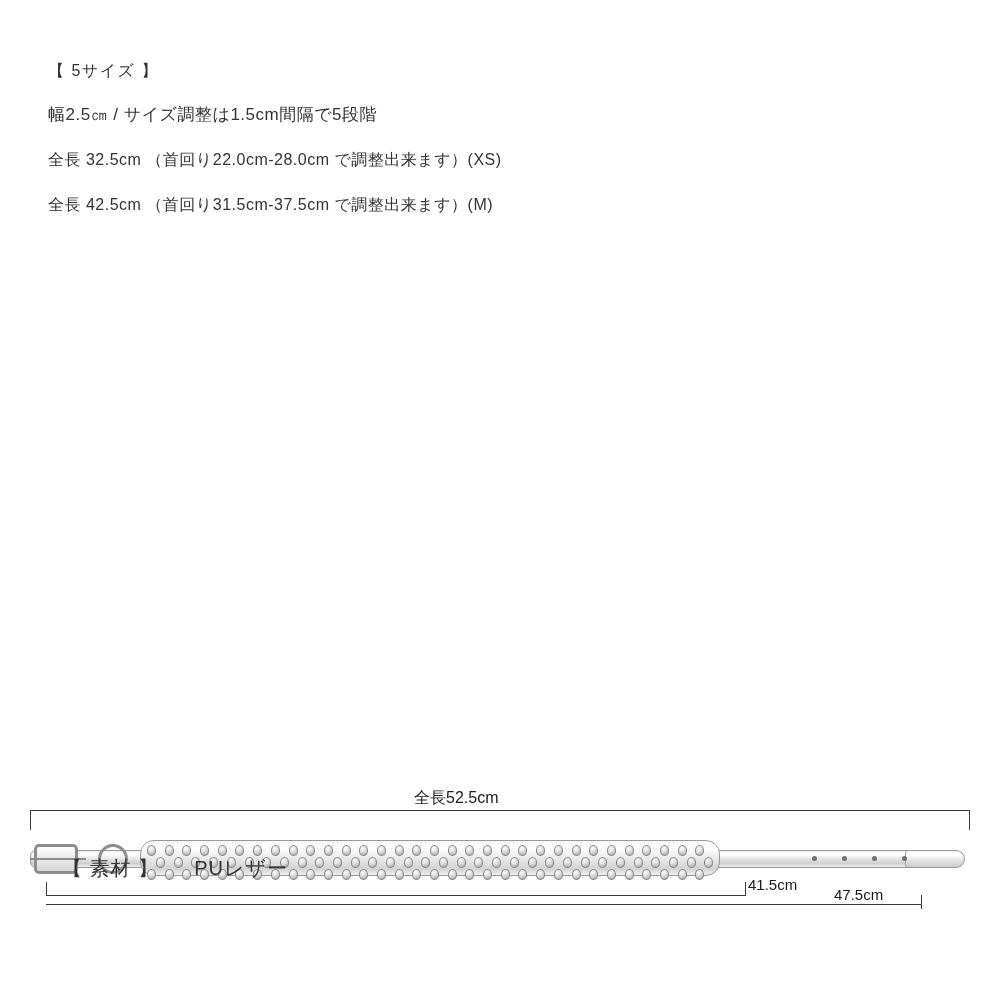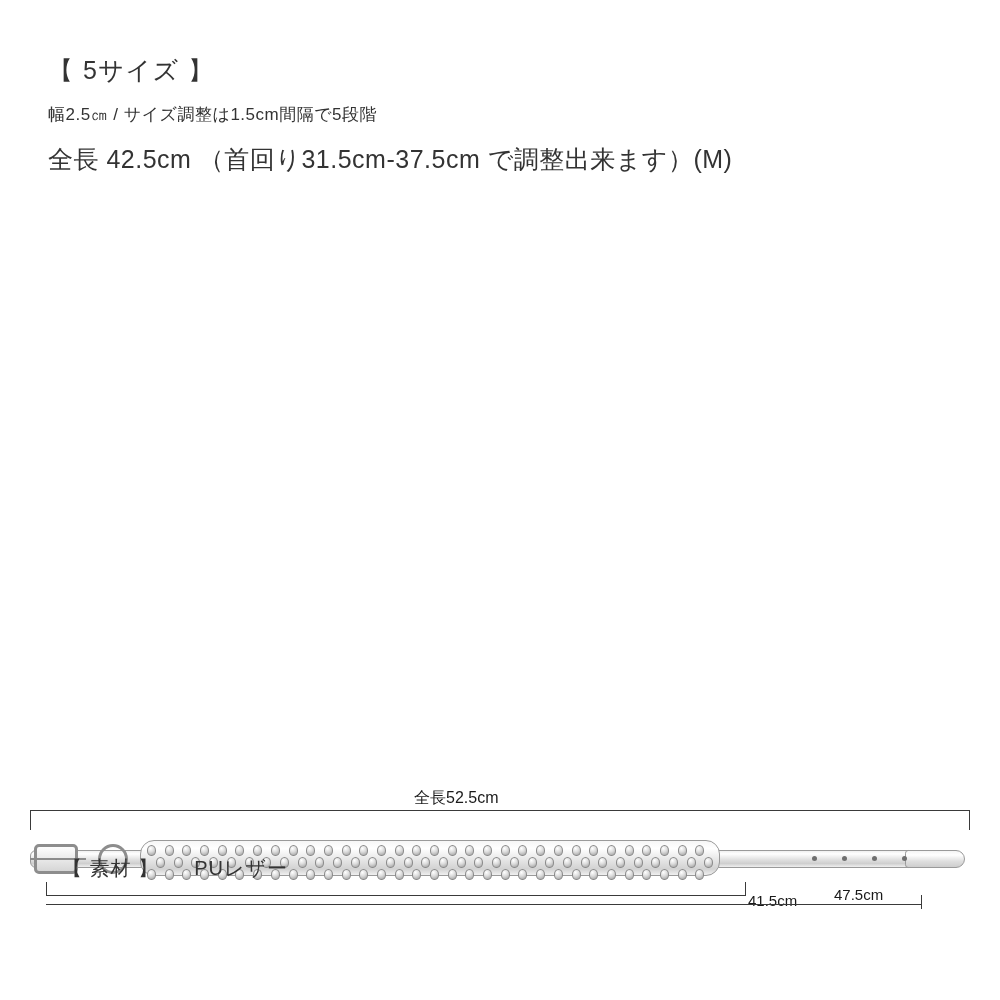--- a/index.html
+++ b/index.html
@@ -15,21 +15,21 @@
     color: #2b2b2b;
     overflow: hidden;
   }
   .spec-block {
     position: absolute;
     left: 48px;
     top: 48px;
     width: 900px;
   }
   .spec-line {
-    font-size: 25px;
+    font-size: 16px;
     line-height: 45px;
     letter-spacing: 0.5px;
     white-space: nowrap;
     color: #333333;
   }
   .spec-line.heading {
     letter-spacing: 1.5px;
   }
   .spec-line.small {
     font-size: 17px;
@@ -135,20 +135,21 @@
     color: #333333;
     white-space: nowrap;
   }
 </style>
 </head>
 <body>
 
 <div class="spec-block">
   <div class="spec-line heading">【 5サイズ 】</div>
   <div class="spec-line small">幅2.5㎝ / サイズ調整は1.5cm間隔で5段階</div>
+  <div class="spec-line">全長 32.5cm （首回り22.0cm-28.0cm で調整出来ます）(XS)</div>
   <div class="spec-line">全長 42.5cm （首回り31.5cm-37.5cm で調整出来ます）(M)</div>
 </div>
 
 <div class="diagram" style="top:390px;height:150px;">
 
   <div class="dim-label big" style="left:414px; top:398px;">全長52.5cm</div>
 
   <div class="hline" style="left:30px; top:420px; width:940px;"></div>
   <div class="vtick" style="left:30px; top:420px; height:20px;"></div>
   <div class="vtick" style="left:969px; top:420px; height:20px;"></div>
@@ -260,21 +261,21 @@
 
     <div class="hole" style="left:812px; top:26px;"></div>
     <div class="hole" style="left:842px; top:26px;"></div>
     <div class="hole" style="left:872px; top:26px;"></div>
     <div class="hole" style="left:902px; top:26px;"></div>
   </div>
 
   <div class="hline" style="left:46px; top:505px; width:700px;"></div>
   <div class="vtick" style="left:46px; top:492px; height:13px;"></div>
   <div class="vtick" style="left:745px; top:492px; height:13px;"></div>
-  <div class="dim-label" style="left:748px; top:502px;">41.5cm</div>
+  <div class="dim-label" style="left:748px; top:486px;">41.5cm</div>
 
   <div class="hline" style="left:46px; top:514px; width:876px;"></div>
   <div class="vtick" style="left:921px; top:505px; height:14px;"></div>
   <div class="dim-label" style="left:834px; top:496px;">47.5cm</div>
 </div>
 
 <div class="diagram" style="top:525px;height:150px;">
 
   
 

